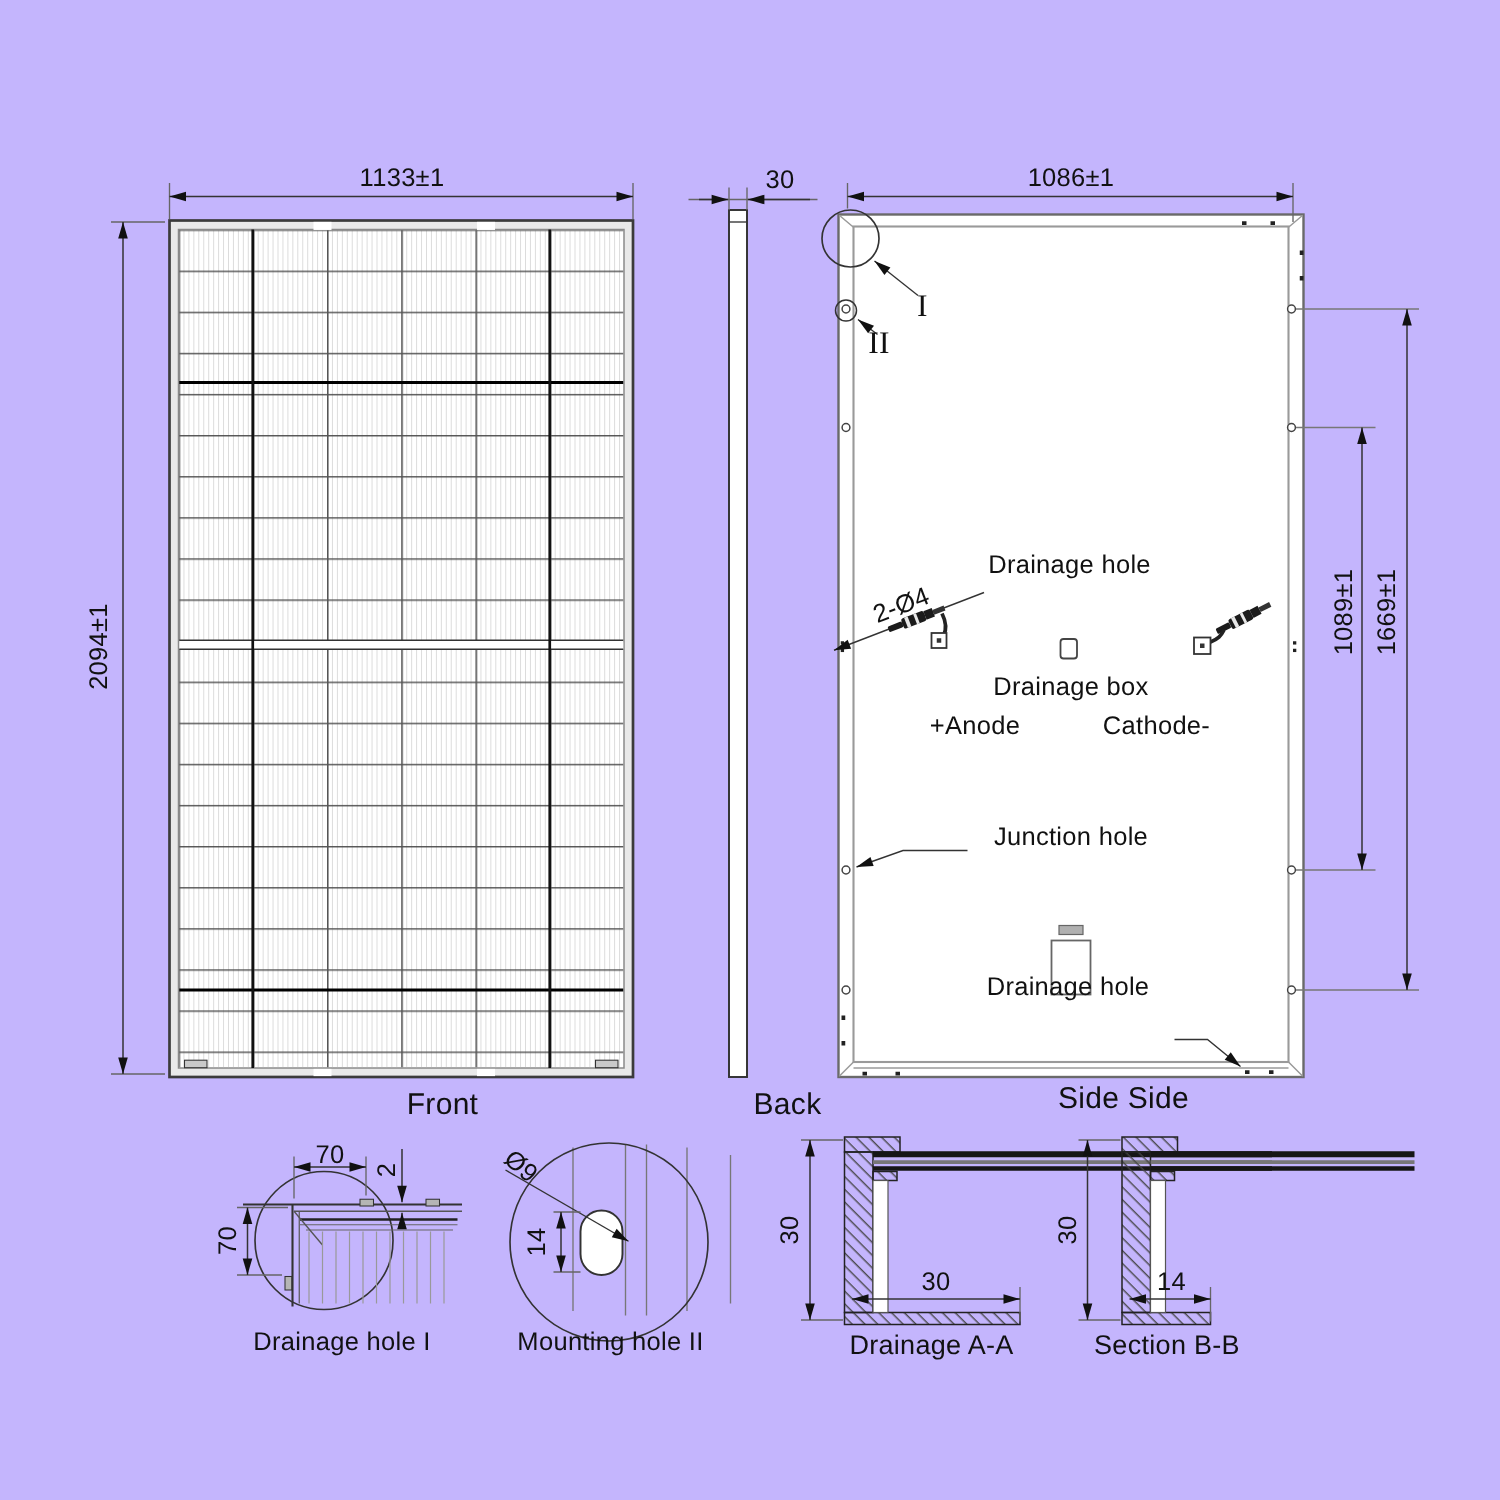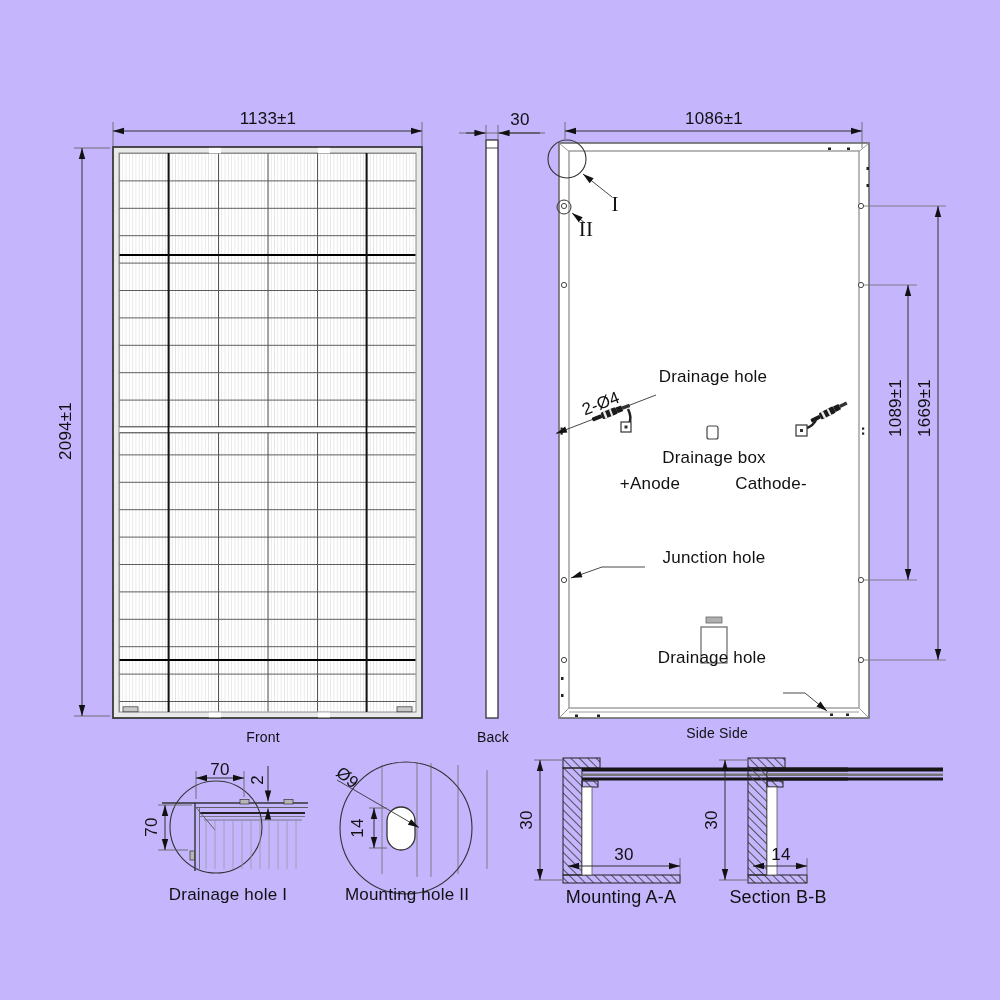--- a/index.html
+++ b/index.html
@@ -2,21 +2,21 @@
 <html><head>
 <meta charset="utf-8">
 <style>
   html,body{margin:0;padding:0;background:#fff;}
   #canvas{position:relative;width:1000px;height:1000px;background:#c4b5fd;overflow:hidden;
           font-family:"Liberation Sans",sans-serif;color:#111;}
   #linework{position:absolute;left:0;top:0;}
   .lbl{position:absolute;transform:translate(-50%,-50%);white-space:nowrap;
        font-size:17px;color:#111;letter-spacing:.2px;}
   .lbl.rot{transform:translate(-50%,-50%) rotate(-90deg);}
-  .lbl.cap{font-size:14px;}
+  .lbl.cap{font-size:20px;margin-left:32px;}
   .lbl.cap2{font-size:18px;}
   .lbl.roman{font-family:"Liberation Serif",serif;font-size:21px;}
   .lbl.diag{transform:translate(-50%,-50%) rotate(-21deg);}
   .lbl.diag2{transform:translate(-50%,-50%) rotate(40deg);}
 </style>
 </head>
 <body>
 
 <div id="canvas">
 
@@ -256,19 +256,19 @@
 <span class="lbl rot" style="left:152px;top:827px">70</span>
 <span class="lbl rot" style="left:258px;top:780px">2</span>
 <span class="lbl" style="left:228px;top:895px">Drainage hole I</span>
 
 <span class="lbl diag2" style="left:347px;top:778px">Ø9</span>
 <span class="lbl rot" style="left:358px;top:828px">14</span>
 <span class="lbl" style="left:407px;top:895px">Mounting hole II</span>
 
 <span class="lbl rot" style="left:527px;top:820px">30</span>
 <span class="lbl" style="left:624px;top:855px">30</span>
-<span class="lbl cap2" style="left:621px;top:897px">Mounting A-A</span>
+<span class="lbl cap2" style="left:621px;top:897px">Drainage A-A</span>
 
 <span class="lbl rot" style="left:712px;top:820px">30</span>
 <span class="lbl" style="left:781px;top:855px">14</span>
 <span class="lbl cap2" style="left:778px;top:897px">Section B-B</span>
 
 </div>
 
 </body></html>

